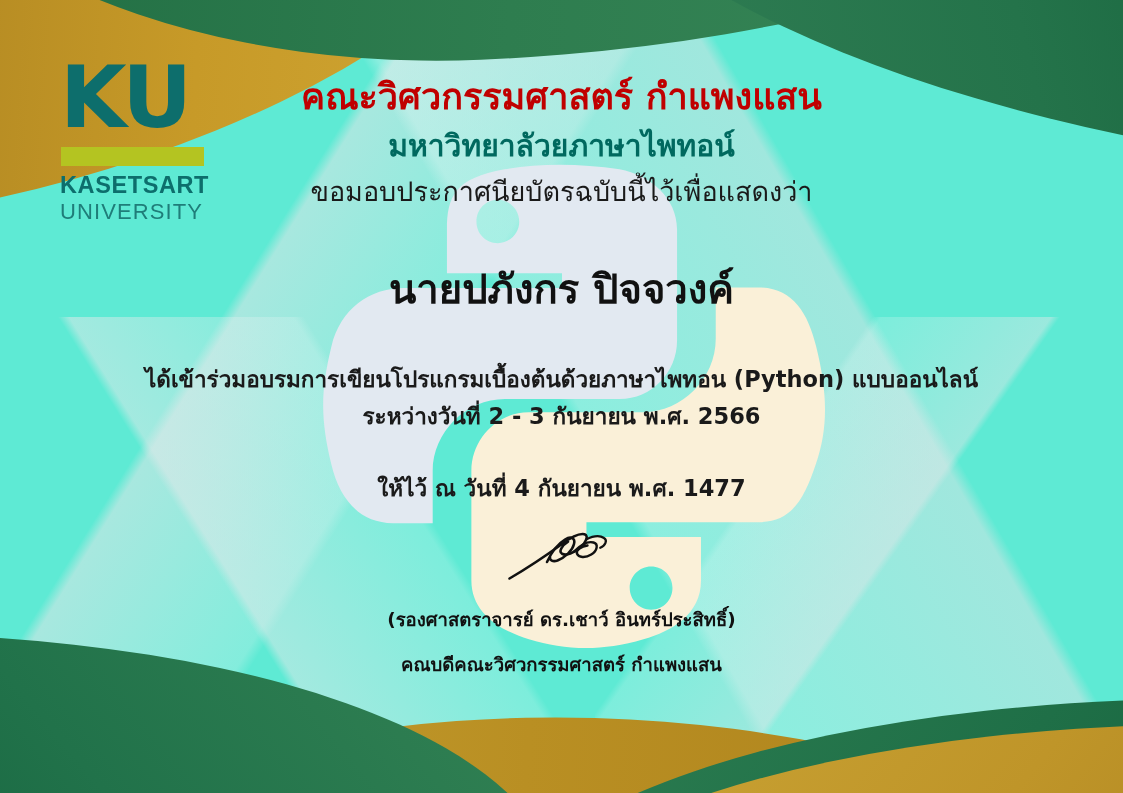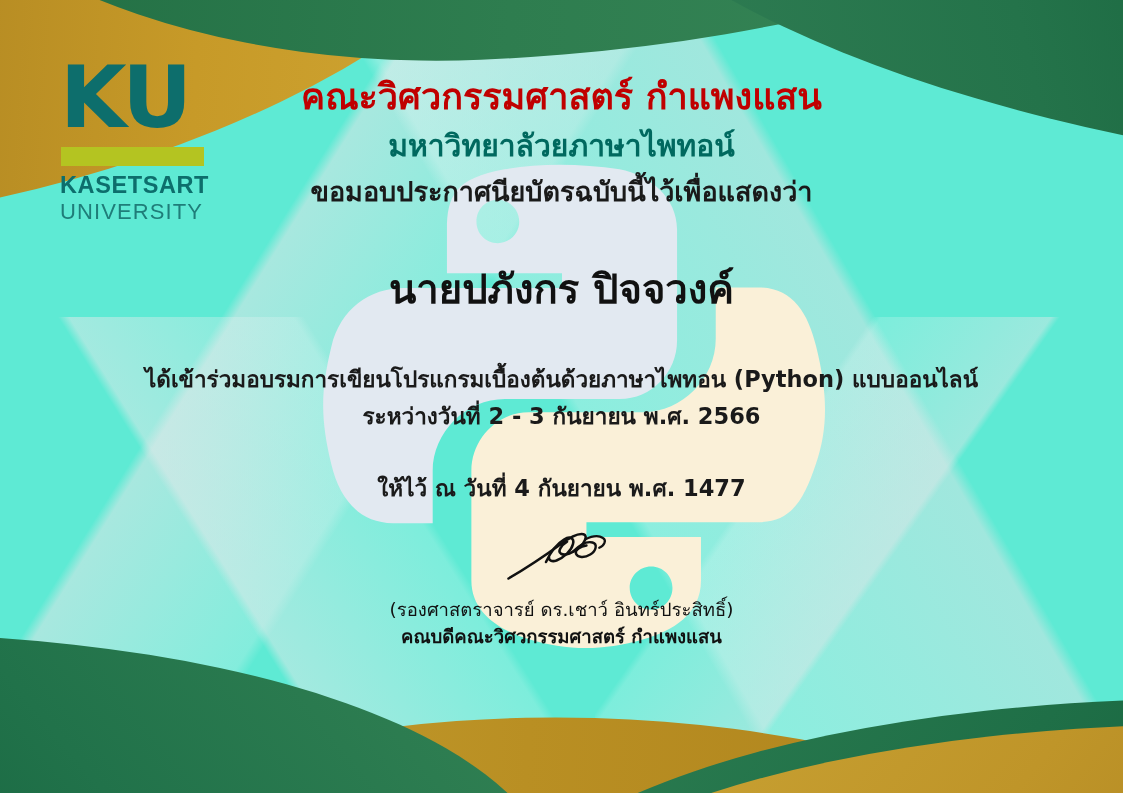--- a/index.html
+++ b/index.html
@@ -147,21 +147,21 @@
     font-size:36px;font-weight:700;color:#c00000;
     line-height:1.15;letter-spacing:0px;
   }
   .title-university{
     margin-top:11px;
     font-size:30px;font-weight:700;color:#00695f;
     line-height:1.2;
   }
   .award-line{
     margin-top:12px;
-    font-size:27px;font-weight:700;color:#1a1a1a;
+    font-size:27px;font-weight:400;color:#1a1a1a;
     line-height:1.2;
   }
   .recipient{
     margin-top:56px;
     font-size:40px;font-weight:700;color:#111111;
     line-height:1.2;
   }
   .course-line{
     margin-top:52px;
     font-size:22.5px;font-weight:600;color:#1a1a1a;
@@ -175,25 +175,25 @@
   .issued{
     margin-top:44px;
     font-size:22.5px;font-weight:600;color:#1a1a1a;
     line-height:1.25;
   }
   .signature-block{
     margin-top:26px;display:flex;flex-direction:column;align-items:center;
   }
   .signature-img{width:120px;height:56px;}
   .signer-name{
-    margin-top:14px;
-    font-size:18.5px;font-weight:400;color:#111111;line-height:1.35;text-align:right;
+    margin-top:24px;
+    font-size:18.5px;font-weight:700;color:#111111;line-height:1.35;text-align:right;
   }
   .signer-title{
-    margin-top:2px;
+    margin-top:20px;
     font-size:18.5px;font-weight:600;color:#111111;line-height:1.35;
   }
 </style>
 </head>
 <body>
 
 <div class="certificate">
 
   <div class="sheen">
     <div class="sheen-a"></div>

